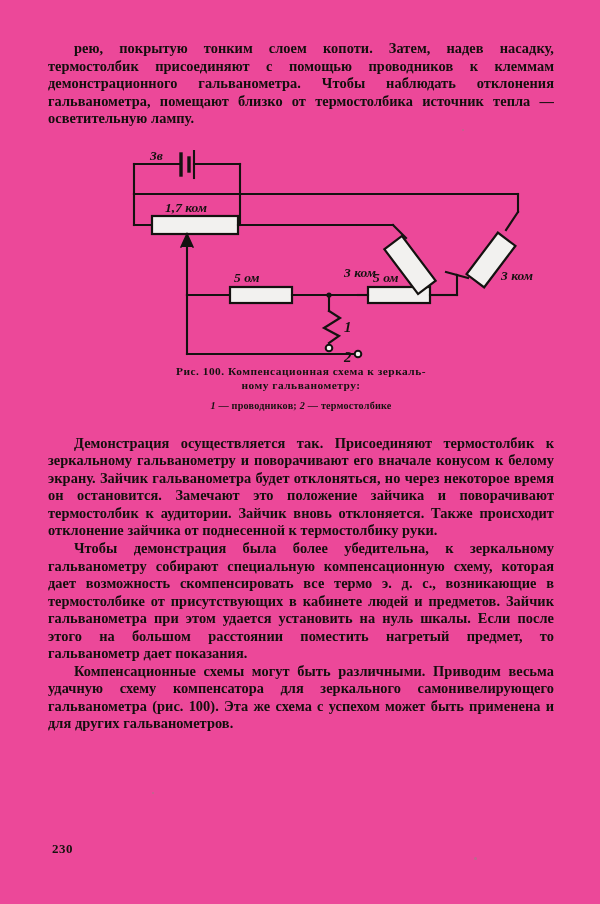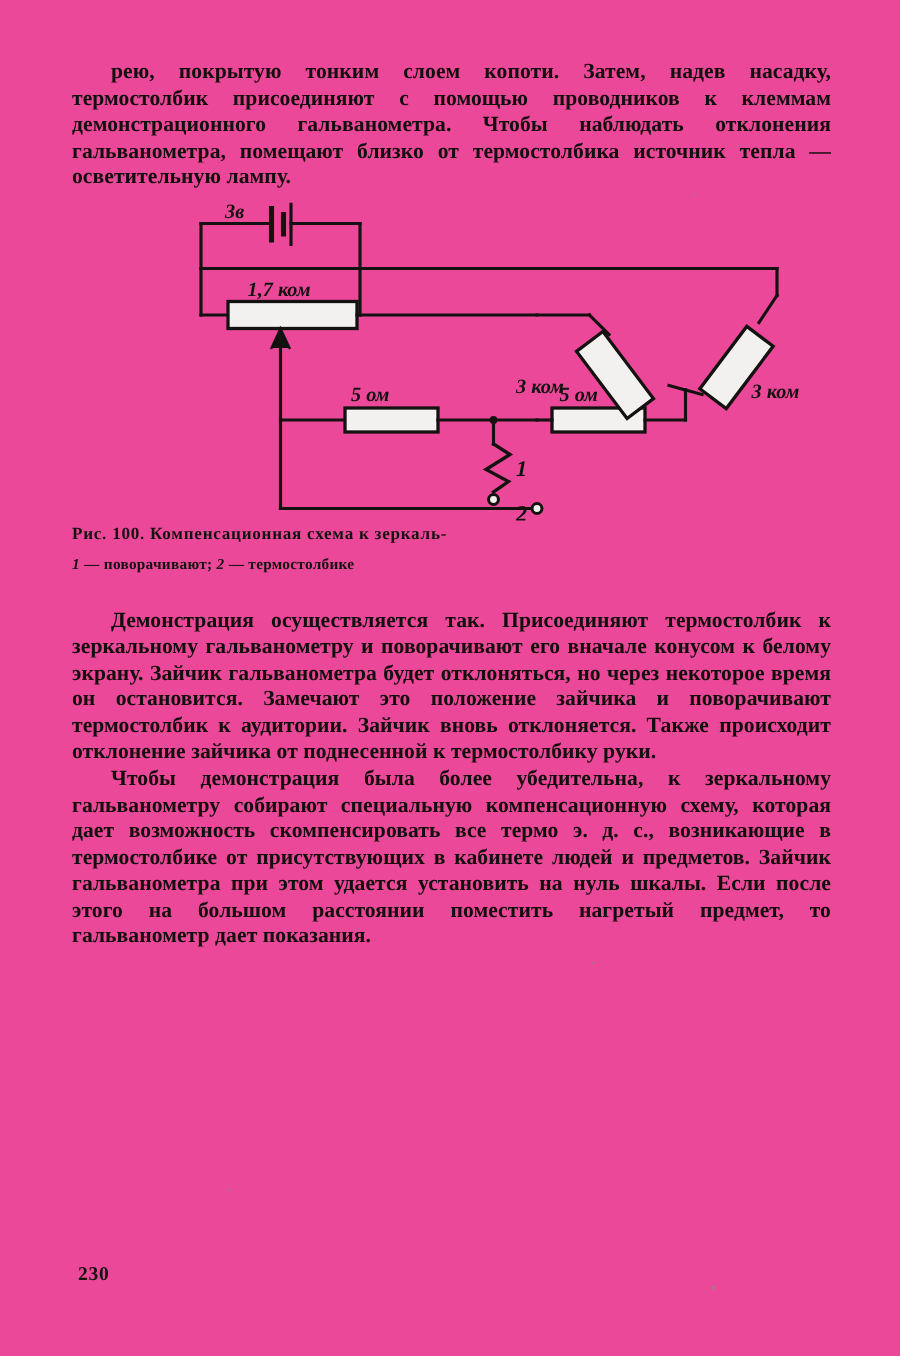--- a/index.html
+++ b/index.html
@@ -39,27 +39,28 @@
     letter-spacing: 0.05px;
     color: #120f0d;
     -webkit-font-smoothing: none;
   }
 
   
   .figure {
     position: relative;
     width: 506px;
     height: 212px;
-    margin-top: 7px;
+    margin-top: 22px;
   }
   .fig-svg { display: block; }
 
   .caption-block {
     width: 506px;
     margin-top: 2px;
+    text-align: center;
   }
   .cap-main {
     font-size: 11.4px;
     line-height: 14px;
     font-weight: 700;
     letter-spacing: 0.5px;
     color: #141210;
   }
   .cap-sub {
     font-size: 10.2px;
@@ -163,32 +164,34 @@
           <text x="296" y="127" font-size="13.5">3 ком</text>
           <text x="453" y="130" font-size="13.5">3 ком</text>
           <text x="296" y="182" font-size="15">1</text>
           <text x="296" y="212" font-size="15">2</text>
         </g>
       </svg>
     </div>
 
     <div class="caption-block">
       <div class="cap-main">Рис. 100. Компенсационная схема к зеркаль-</div>
+      <div class="cap-main">ному гальванометру:</div>
       <div class="cap-sub">
         <span class="idx">1</span>
-        <span>— поворачивают;</span>
+        <span>— проводников;</span>
         <span class="idx">2</span>
         <span>— термостолбике</span>
       </div>
     </div>
 
     <div class="gap-after-fig"></div>
 
     <p class="body-par">Демонстрация осуществляется так. Присоединяют термостолбик к зеркальному гальванометру и поворачивают его вначале конусом к белому экрану. Зайчик гальванометра будет отклоняться, но через некоторое время он остановится. Замечают это положение зайчика и поворачивают термостолбик к аудитории. Зайчик вновь отклоняется. Также происходит отклонение зайчика от поднесенной к термостолбику руки.</p>
     <p class="body-par">Чтобы демонстрация была более убедительна, к зеркальному гальванометру собирают специальную компенсационную схему, которая дает возможность скомпенсировать все термо э. д. с., возникающие в термостолбике от присутствующих в кабинете людей и предметов. Зайчик гальванометра при этом удается установить на нуль шкалы. Если после этого на большом расстоянии поместить нагретый предмет, то гальванометр дает показания.</p>
+    <p class="body-par">Компенсационные схемы могут быть различными. Приводим весьма удачную схему компенсатора для зеркального самонивелирующего гальванометра (рис. 100). Эта же схема с успехом может быть применена и для других гальванометров.</p>
   </div>
 
   <div class="page-number">230</div>
 
   <div class="speck" style="left:462px;top:129px;width:2px;height:2px;"></div>
   <div class="speck" style="left:394px;top:641px;width:2px;height:2px;"></div>
   <div class="speck" style="left:474px;top:857px;width:3px;height:3px;"></div>
   <div class="speck" style="left:152px;top:792px;width:2px;height:2px;"></div>
 </div>
 

